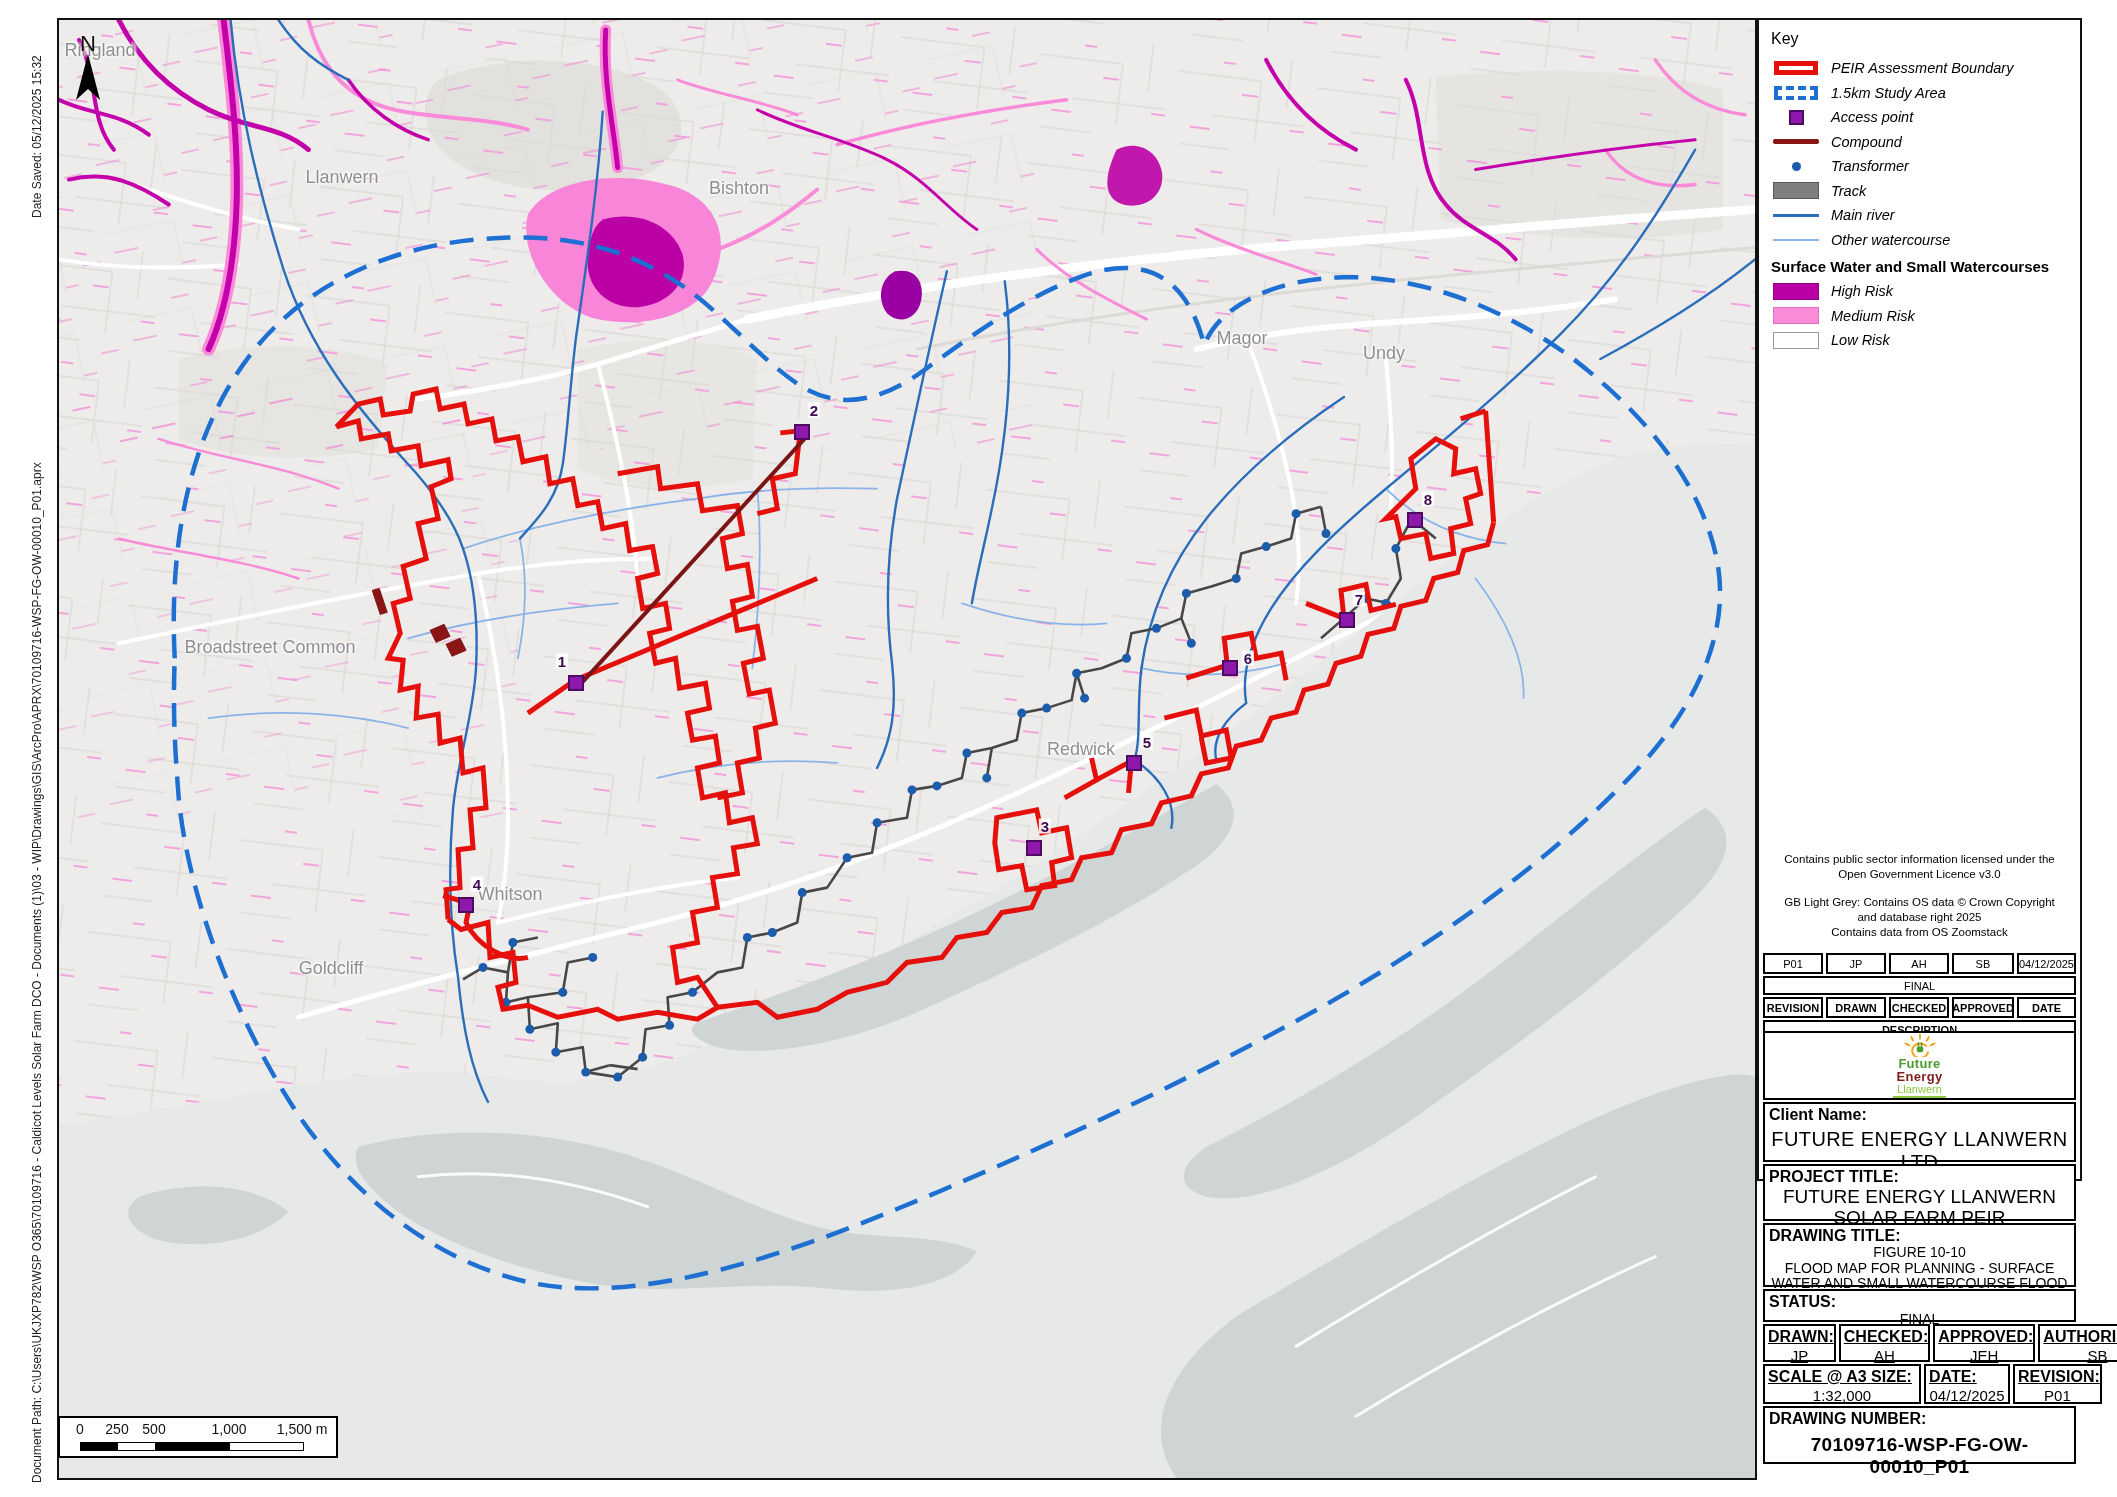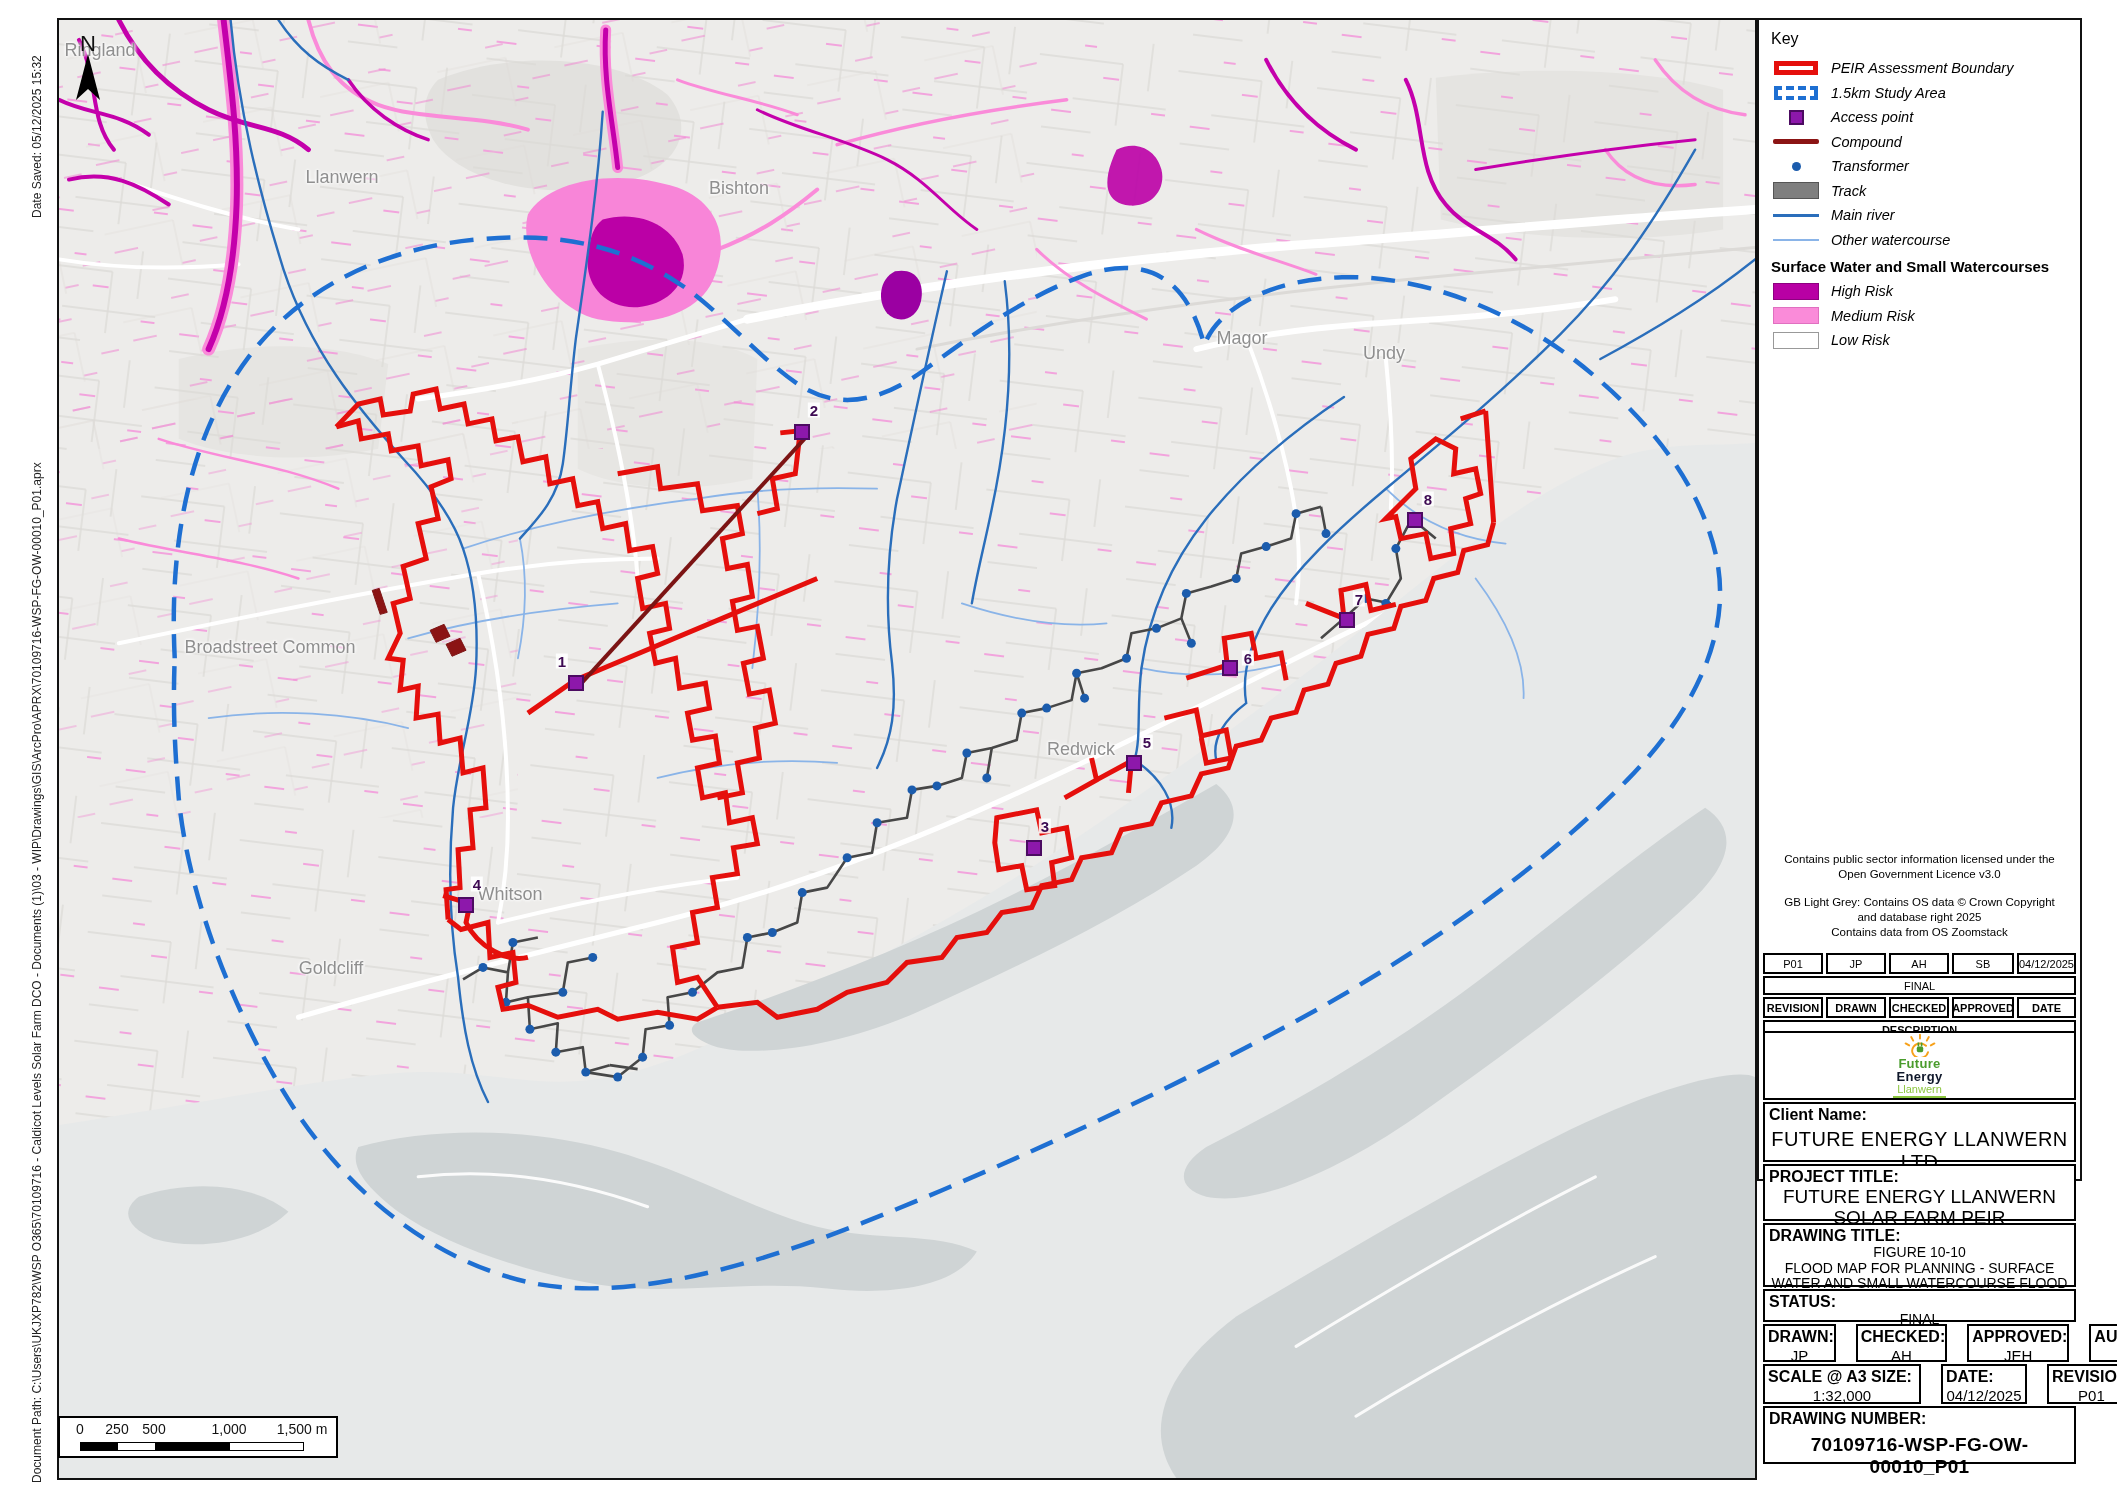--- a/index.html
+++ b/index.html
@@ -60,31 +60,31 @@
   .rcell{border:2px solid #000;box-sizing:border-box;background:#fff;display:flex;
          align-items:center;justify-content:center;font-size:11px;height:21px;}
   .rcell.b{font-weight:bold;}
   .rc0{width:60px;} .rc1{width:60px;} .rc2{width:60px;} .rc3{width:62px;} .rc4{flex:1;}
   .rfull{flex:1;height:19px;}
   
   .tb-box{position:absolute;left:4px;right:4px;border:2px solid #000;box-sizing:border-box;background:#fff;}
   .tb-label{font-size:16px;font-weight:bold;padding:2px 0 0 4px;}
   #logo-box{top:1011px;height:69px;display:flex;flex-direction:column;align-items:center;justify-content:center;}
   .logo-word1{font-size:13px;font-weight:bold;color:#4a9c2d;line-height:13px;letter-spacing:.3px;}
-  .logo-word2{font-size:13px;font-weight:bold;color:#0f172a;line-height:13px;letter-spacing:.3px;}
+  .logo-word2{font-size:13px;font-weight:bold;color:#7f1d1d;line-height:13px;letter-spacing:.3px;}
   .logo-word3{font-size:11px;color:#8cc63f;line-height:12px;border-bottom:2px solid #8cc63f;padding:0 4px 1px 4px;}
   #client-box{top:1082px;height:60px;}
   .big-center{text-align:center;font-size:20px;letter-spacing:.4px;margin-top:4px;}
   #project-box{top:1144px;height:57px;}
   .mid-center{text-align:center;font-size:19px;line-height:21px;}
   #title-box{top:1203px;height:64px;}
   .small-center{text-align:center;font-size:14px;line-height:15.5px;}
   #status-box{top:1269px;height:33px;}
   .status-val{text-align:center;font-size:14px;}
-  .cells-row{position:absolute;left:4px;right:4px;display:flex;gap:20px;}
+  .cells-row{position:absolute;left:4px;right:4px;display:flex;gap:3px;text-decoration:underline;}
   #people-row{top:1304px;height:38px;}
   #scale-row{top:1344px;height:40px;}
   .cell{border:2px solid #000;box-sizing:border-box;background:#fff;height:100%;}
   .cell .tb-label{padding:2px 0 0 3px;}
   .cell .val{text-align:center;font-size:15px;margin-top:1px;}
   .c-q{flex:1;}
   .c-scale{flex:0 0 158px;} .c-date{flex:0 0 86px;} .c-rev{flex:1;}
   #number-box{top:1386px;height:58px;}
   .number-val{text-align:center;font-size:19px;font-weight:bold;margin-top:6px;letter-spacing:.3px;}
 </style>

